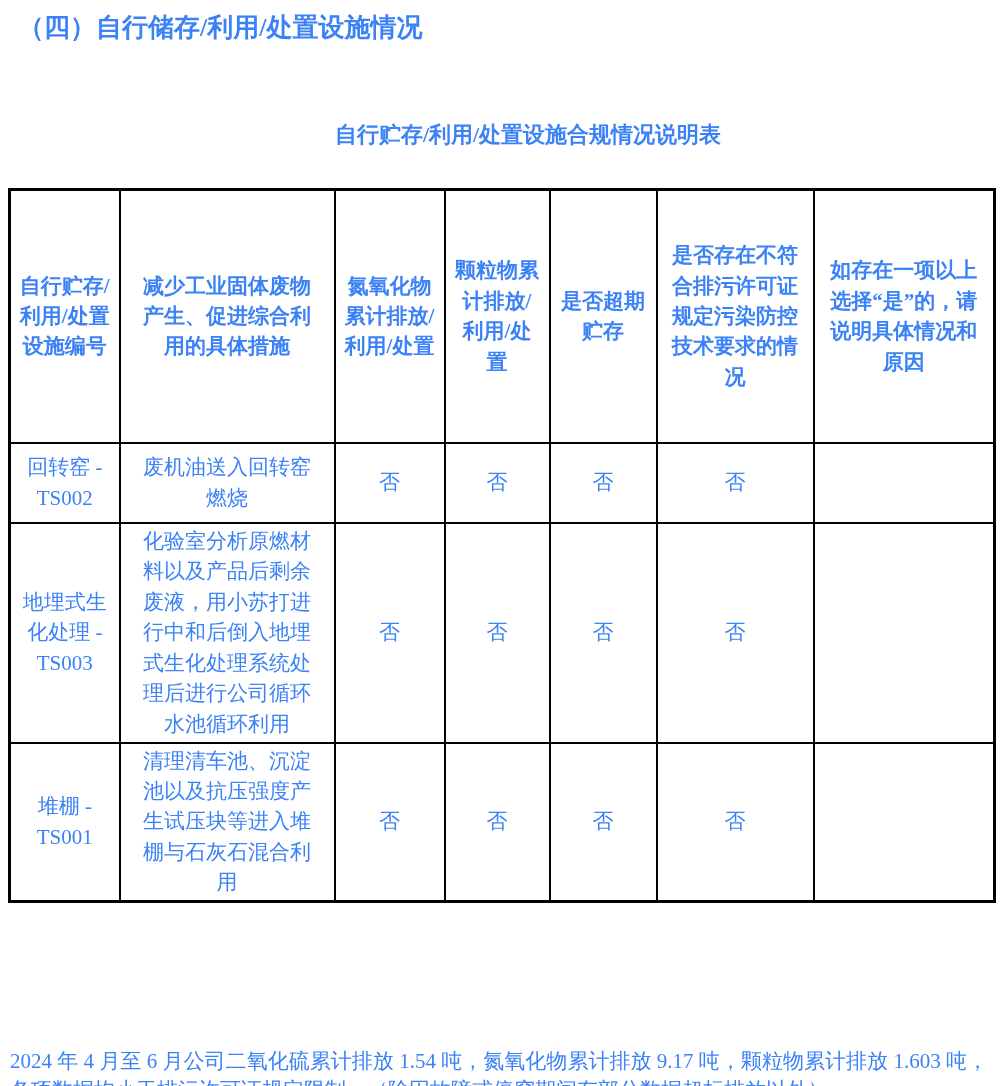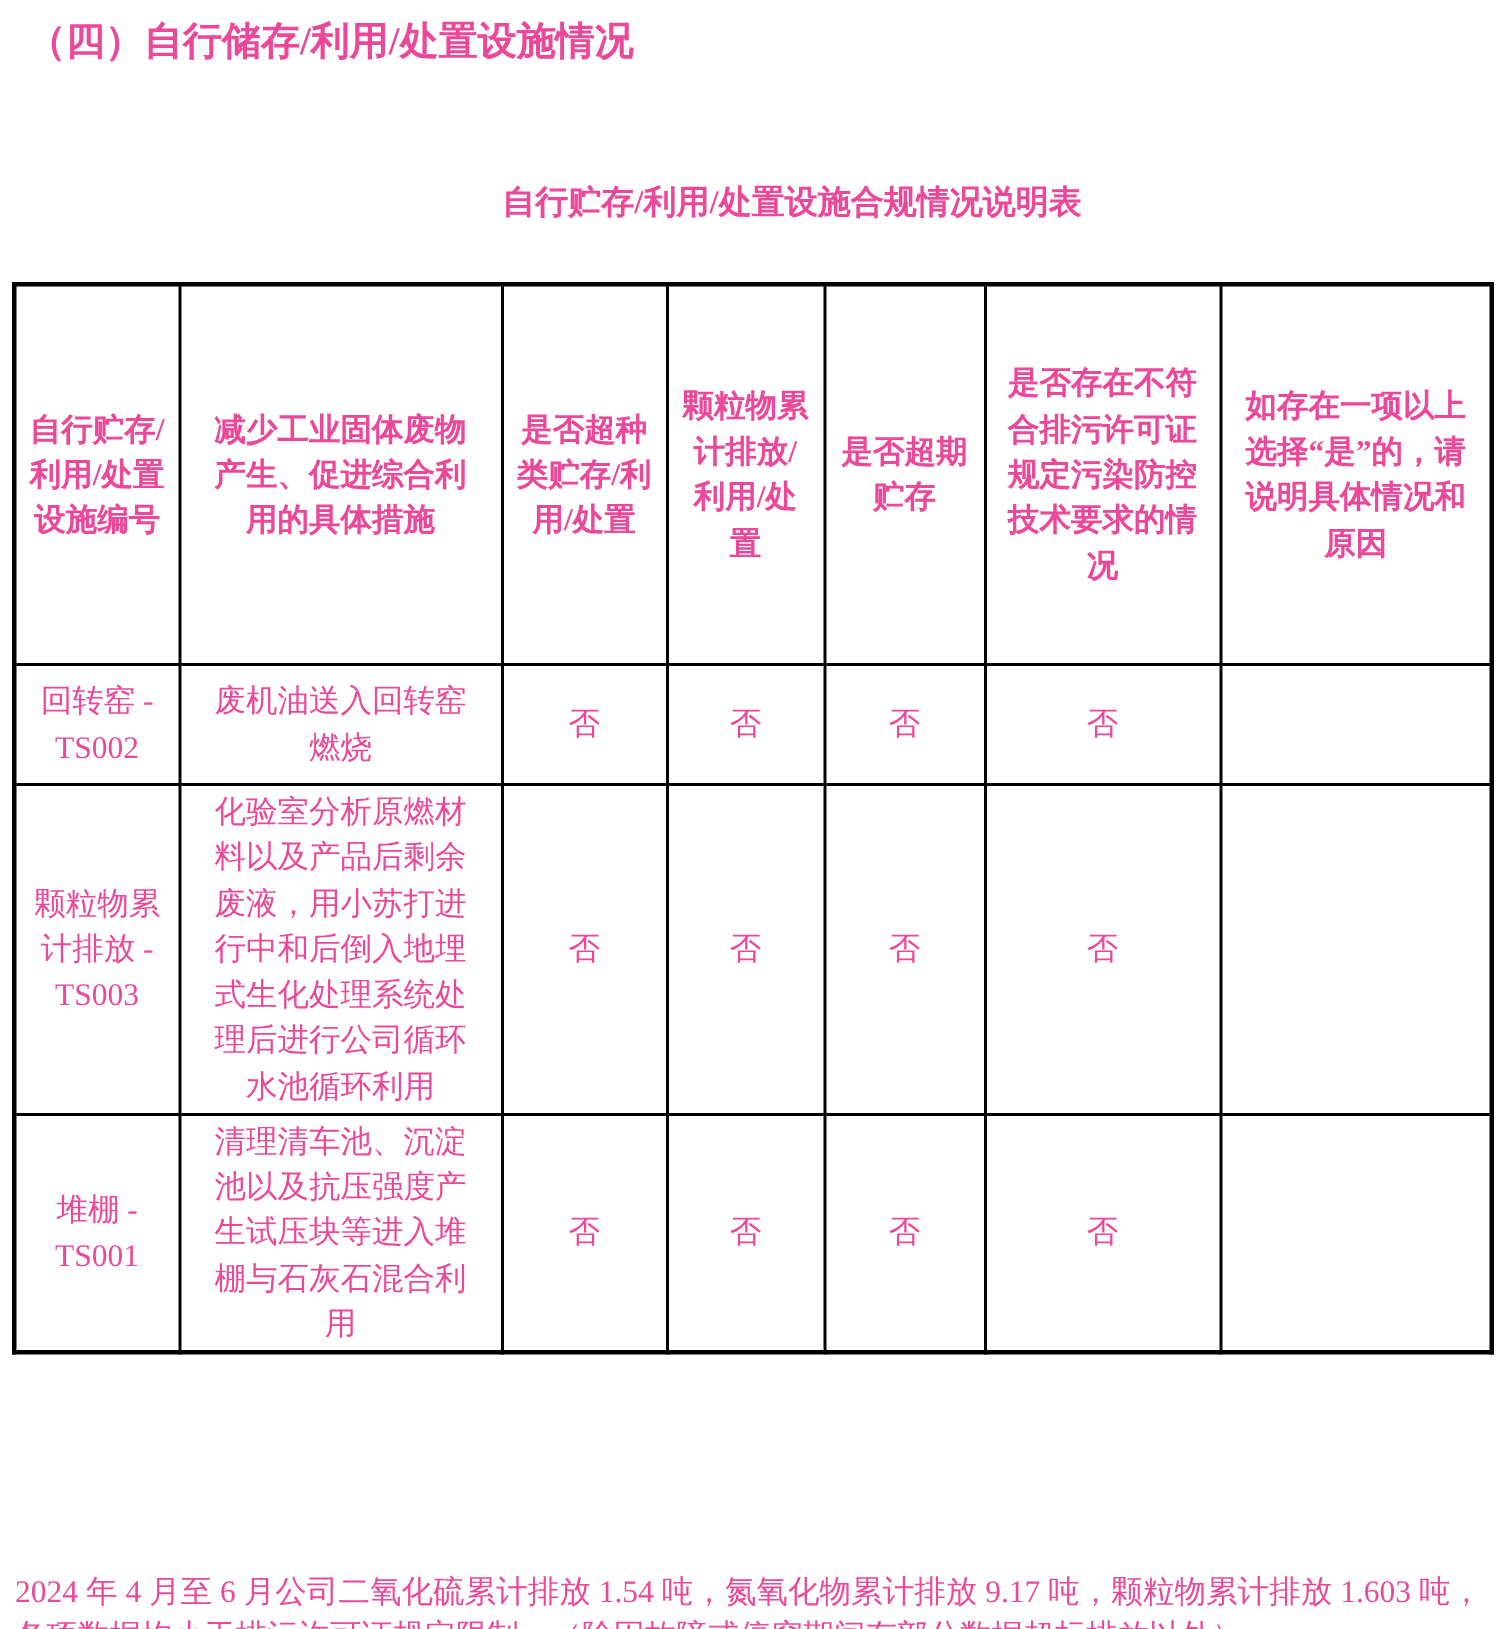--- a/index.html
+++ b/index.html
@@ -1,21 +1,21 @@
 <!DOCTYPE html>
 <html><head>
 <meta charset="utf-8">
 <style>
   html, body { margin: 0; padding: 0; background: #ffffff; }
   .page {
     position: relative;
     width: 1000px;
     height: 1086px;
     background: #ffffff;
-    color: #ec4899;
+    color: #3b82f6;
     font-family: "Liberation Serif", "DejaVu Serif", serif;
     overflow: hidden;
   }
   .section-heading {
     position: absolute;
     font-weight: bold;
     white-space: nowrap;
   }
   .heading-4 {
     left: 18px;
@@ -96,37 +96,37 @@
       <col style="width:110px">
       <col style="width:105px">
       <col style="width:107px">
       <col style="width:157px">
       <col style="width:181px">
     </colgroup>
     <tbody>
       <tr class="header-row">
         <th>自行贮存/利用/处置设施编号</th>
         <th>减少工业固体废物产生、促进综合利用的具体措施</th>
-        <th>是否超种类贮存/利用/处置</th>
+        <th>氮氧化物累计排放/利用/处置</th>
         <th>颗粒物累计排放/利用/处置</th>
         <th>是否超期贮存</th>
         <th>是否存在不符合排污许可证规定污染防控技术要求的情况</th>
         <th>如存在一项以上选择“是”的，请说明具体情况和原因</th>
       </tr>
       <tr class="row-1">
         <td>回转窑 - TS002</td>
         <td>废机油送入回转窑燃烧</td>
         <td>否</td>
         <td>否</td>
         <td>否</td>
         <td>否</td>
         <td></td>
       </tr>
       <tr class="row-2">
-        <td>颗粒物累计排放 - TS003</td>
+        <td>地埋式生化处理 - TS003</td>
         <td>化验室分析原燃材料以及产品后剩余废液，用小苏打进行中和后倒入地埋式生化处理系统处理后进行公司循环水池循环利用</td>
         <td>否</td>
         <td>否</td>
         <td>否</td>
         <td>否</td>
         <td></td>
       </tr>
       <tr class="row-3">
         <td>堆棚 - TS001</td>
         <td>清理清车池、沉淀池以及抗压强度产生试压块等进入堆棚与石灰石混合利用</td>

